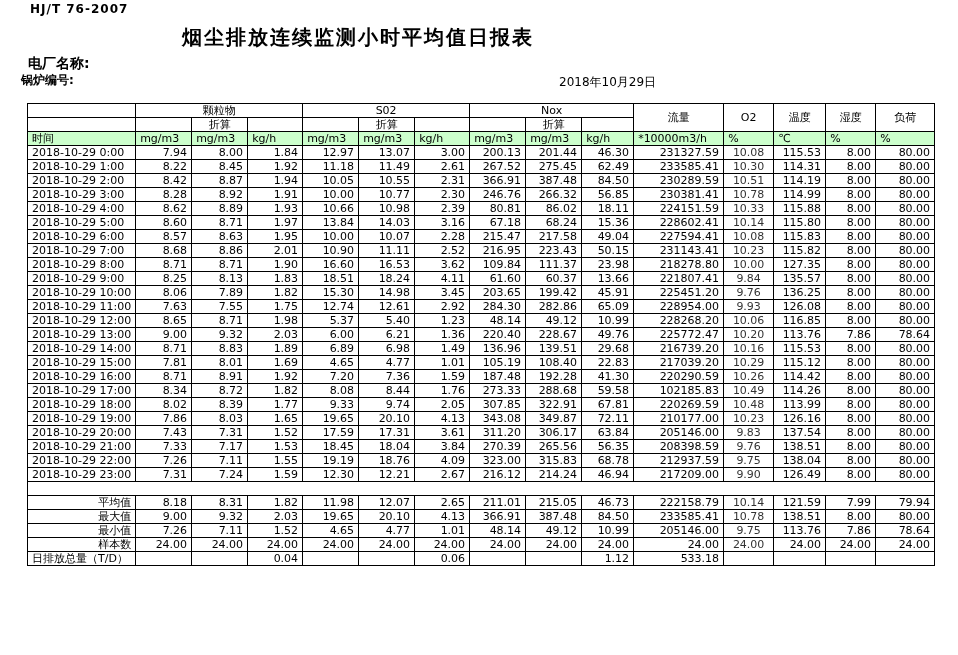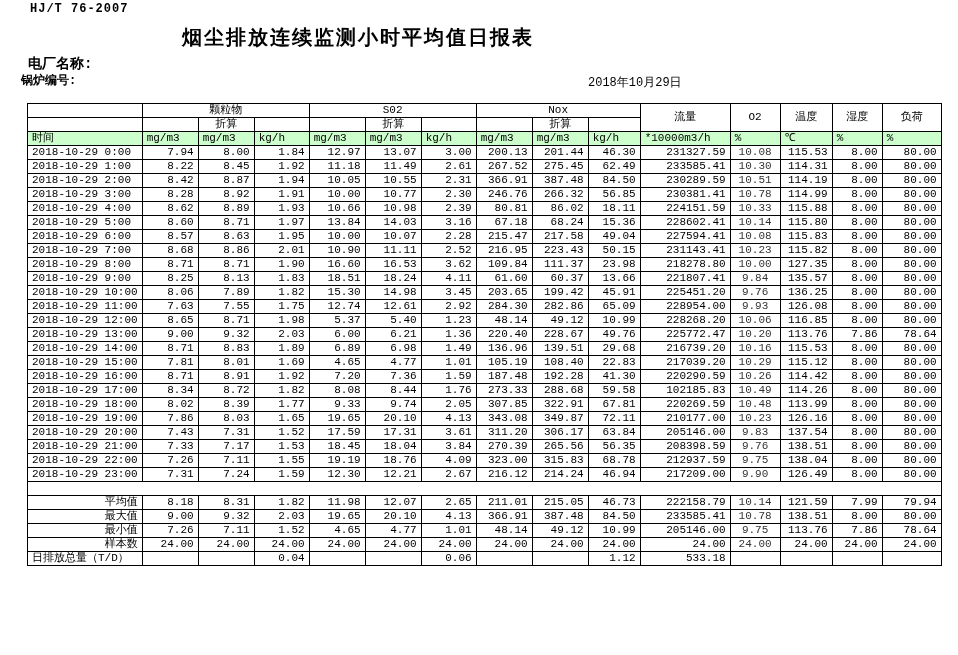--- a/index.html
+++ b/index.html
@@ -1,22 +1,22 @@
 <!DOCTYPE html>
 <html><head>
 <meta charset="utf-8">
 <style>
   html,body{margin:0;padding:0;background:#fff;}
   body{font-family:"DejaVu Sans","Liberation Sans",sans-serif;color:#000;}
-  #page{position:relative;width:958px;height:606px;background:#ffffff;overflow:hidden;font-family:Liberation Mono, monospace;}
+  #page{position:relative;width:958px;height:606px;background:#ffffff;overflow:hidden;}
   .hjt{position:absolute;left:30px;top:2px;font-size:12px;font-weight:bold;letter-spacing:1px;}
   .title{position:absolute;left:148px;top:24px;width:420px;text-align:center;font-size:20px;font-weight:bold;letter-spacing:2px;}
   .plant{position:absolute;left:28px;top:55px;font-size:14px;font-weight:bold;}
   .boiler{position:absolute;left:21px;top:72px;font-size:12px;font-weight:bold;}
-  .date{position:absolute;left:588px;top:74px;font-size:12px;}
+  .date{position:absolute;left:559px;top:74px;font-size:12px;}
   table.report{position:absolute;left:27px;top:103px;border-collapse:collapse;table-layout:fixed;}
   table.report td{border:1px solid #000;height:13px;padding:0 4px;font-size:11px;line-height:13px;overflow:hidden;white-space:nowrap;}
   .ghead td{text-align:center;font-size:12px;}
   .units td{background:#ccffcc;text-align:left;margin-left:46px;}
   .time-cell{padding-right:6px;}
   .num-cell{text-align:right;padding-right:8px;}
   .flow-cell{text-align:right;padding-right:18px;}
   .o2-cell{text-align:center;color:#333;}
   .sum-label{text-align:right;padding-right:4px;}
   .total-label{text-align:left;padding-left:0;}

